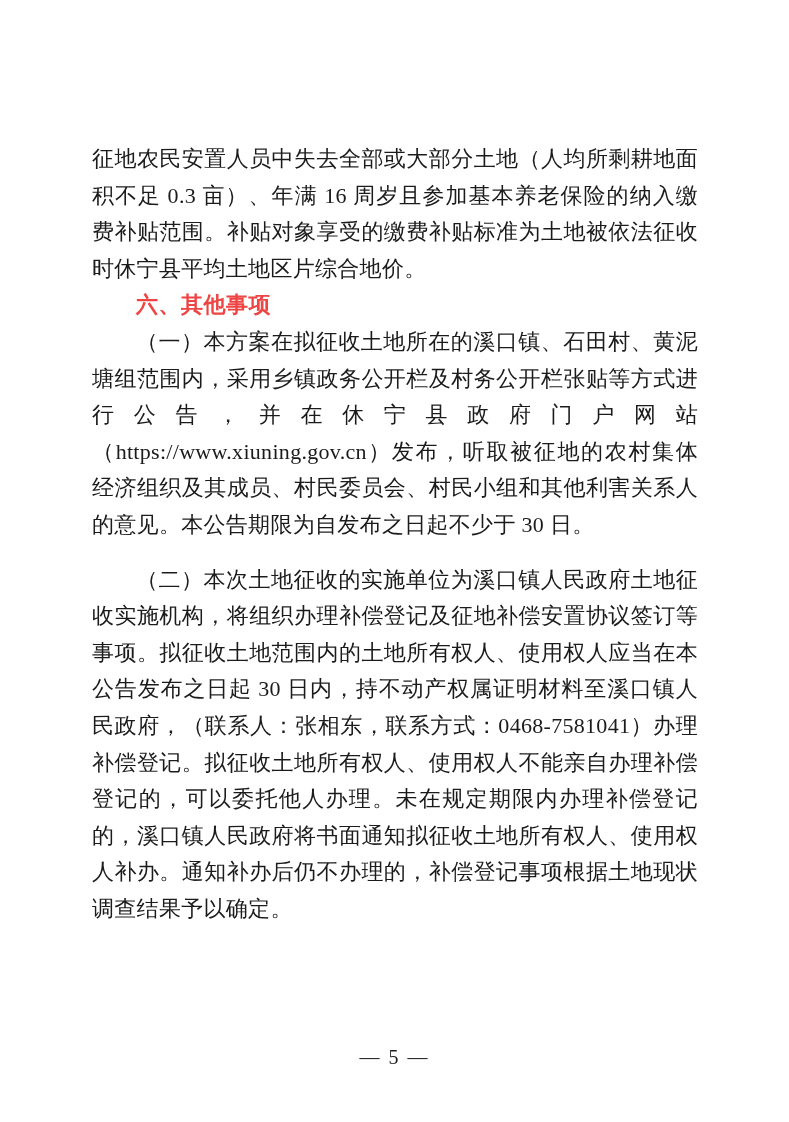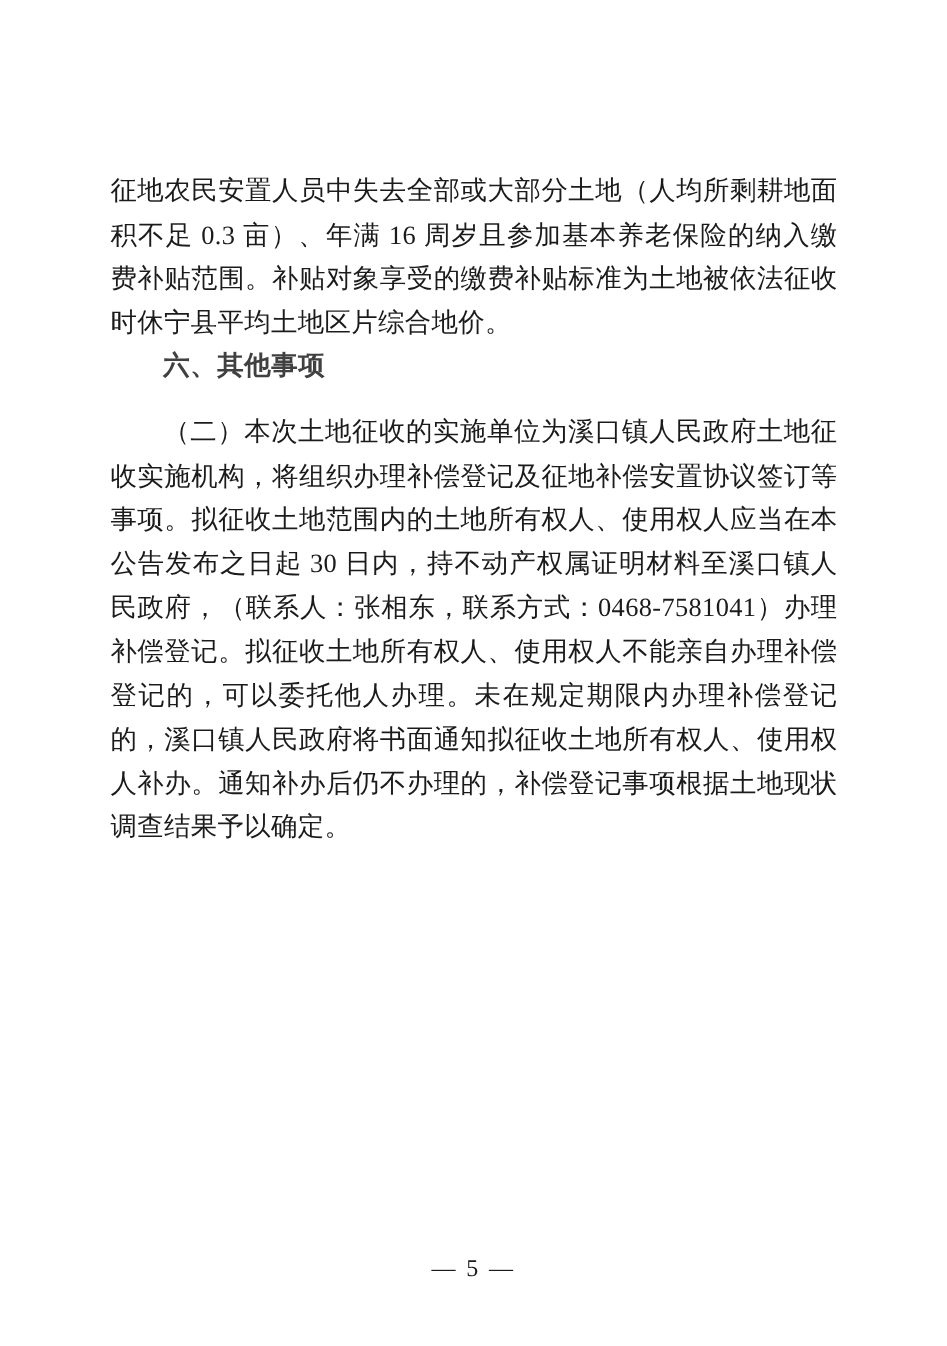--- a/index.html
+++ b/index.html
@@ -35,21 +35,21 @@
   }
   .section-heading {
     margin: 0;
     font-family: "Liberation Sans", "DejaVu Sans", sans-serif;
     font-weight: 700;
     font-size: 22px;
     line-height: 36.6px;
     text-indent: 2em;
     text-align: left;
     letter-spacing: 0.5px;
-    color: #404040;
+    color: #ef4444;
   }
   .para.extra-gap {
     margin-top: 18px;
   }
   .page-footer {
     position: absolute;
     left: 0;
     top: 1046px;
     width: 100%;
     text-align: center;
@@ -59,18 +59,19 @@
     color: #1b1b1b;
   }
 </style>
 </head>
 <body>
 
 <div class="page">
   <main class="text-block">
     <p class="para">征地农民安置人员中失去全部或大部分土地（人均所剩耕地面积不足 0.3 亩）、年满 16 周岁且参加基本养老保险的纳入缴费补贴范围。补贴对象享受的缴费补贴标准为土地被依法征收时休宁县平均土地区片综合地价。</p>
     <h2 class="section-heading">六、其他事项</h2>
+    <p class="para indent">（一）本方案在拟征收土地所在的溪口镇、石田村、黄泥塘组范围内，采用乡镇政务公开栏及村务公开栏张贴等方式进行公告，并在休宁县政府门户网站（https://www.xiuning.gov.cn）发布，听取被征地的农村集体经济组织及其成员、村民委员会、村民小组和其他利害关系人的意见。本公告期限为自发布之日起不少于 30 日。</p>
     <p class="para indent extra-gap">（二）本次土地征收的实施单位为溪口镇人民政府土地征收实施机构，将组织办理补偿登记及征地补偿安置协议签订等事项。拟征收土地范围内的土地所有权人、使用权人应当在本公告发布之日起 30 日内，持不动产权属证明材料至溪口镇人民政府，（联系人：张相东，联系方式：0468-7581041）办理补偿登记。拟征收土地所有权人、使用权人不能亲自办理补偿登记的，可以委托他人办理。未在规定期限内办理补偿登记的，溪口镇人民政府将书面通知拟征收土地所有权人、使用权人补办。通知补办后仍不办理的，补偿登记事项根据土地现状调查结果予以确定。</p>
   </main>
   <footer class="page-footer">
     <span>— 5 —</span>
   </footer>
 </div>
 
 </body></html>

